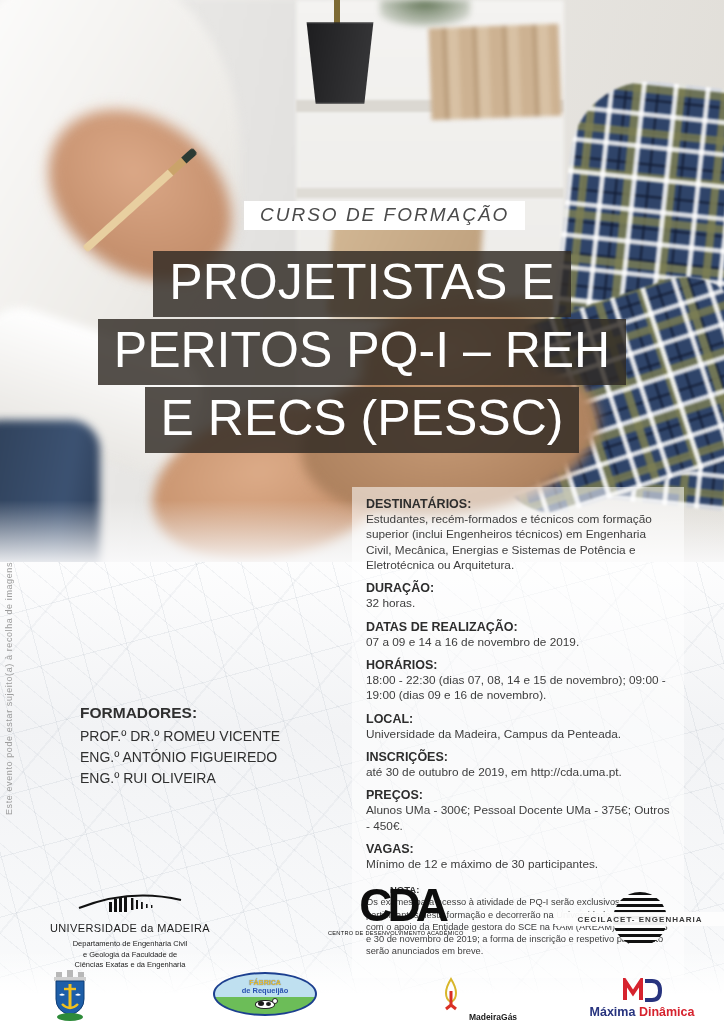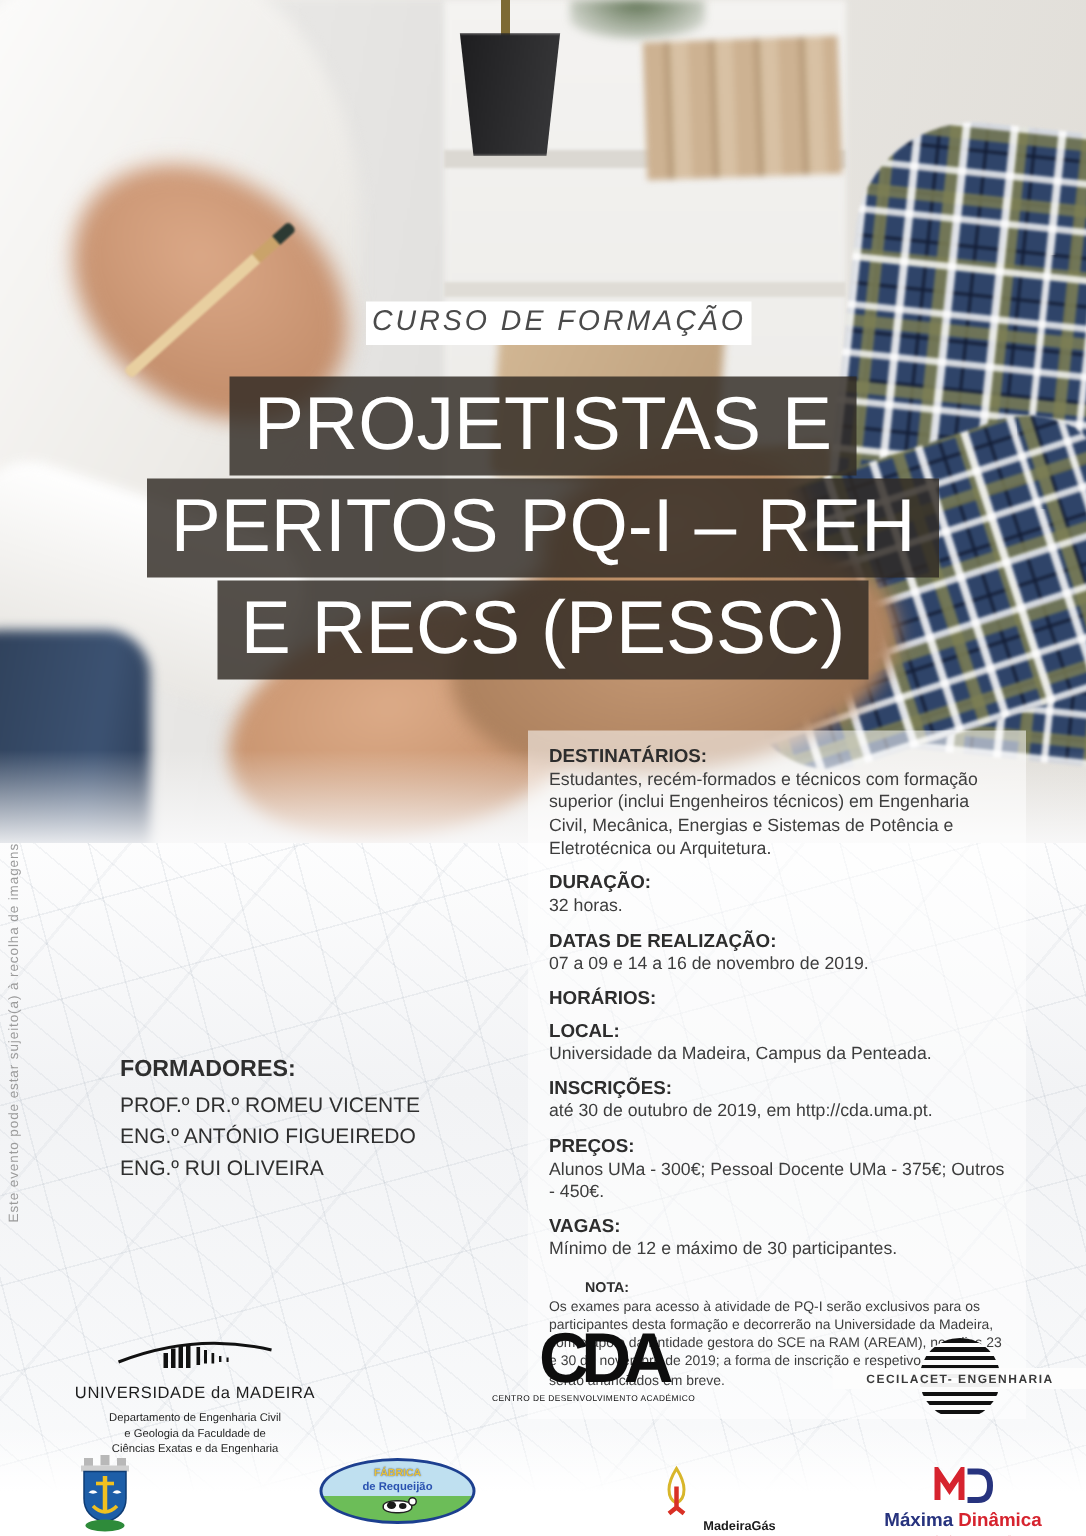--- a/index.html
+++ b/index.html
@@ -99,21 +99,21 @@
     background:radial-gradient(ellipse at 50% 45%, #c69a76, #a87c59 85%); filter:blur(6px); }
   .hand-c { left:360px; top:300px; width:180px; height:110px; border-radius:50%;
     transform:rotate(-12deg);
     background:radial-gradient(ellipse at 50% 45%, #cfa17c, #b28359 85%); filter:blur(7px); }
   .photo-fade { left:0; top:500px; width:724px; height:62px;
     background:linear-gradient(rgba(250,250,251,0), rgba(250,250,251,0.9)); }
 
   
   .badge {
     position:absolute; left:244px; top:201px; z-index:6;
-    background:#ffffff; padding:3px 4px 4px;
+    background:#ffffff; padding:3px 16px 4px;
   }
   .badge span {
     font-style:italic; font-size:19px; letter-spacing:2px; color:#4a4a4a;
   }
   .title-wrap { position:absolute; left:0; top:251px; width:724px; z-index:6; text-align:center; }
   .title-line {
     display:table; margin:0 auto 2px; padding:2px 16px 6px;
     background:rgba(48,42,35,0.82);
     color:#ffffff; font-size:50px; line-height:58px; font-weight:400;
     letter-spacing:0px; white-space:nowrap;
@@ -237,20 +237,21 @@
     <div class="sec">
       <div class="sec-title">DURAÇÃO:</div>
       <div class="sec-body">32 horas.</div>
     </div>
     <div class="sec">
       <div class="sec-title">DATAS DE REALIZAÇÃO:</div>
       <div class="sec-body">07 a 09 e 14 a 16 de novembro de 2019.</div>
     </div>
     <div class="sec">
       <div class="sec-title">HORÁRIOS:</div>
+      <div class="sec-body">18:00 - 22:30 (dias 07, 08, 14 e 15 de novembro); 09:00 - 19:00 (dias 09 e 16 de novembro).</div>
     </div>
     <div class="sec">
       <div class="sec-title">LOCAL:</div>
       <div class="sec-body">Universidade da Madeira, Campus da Penteada.</div>
     </div>
     <div class="sec">
       <div class="sec-title">INSCRIÇÕES:</div>
       <div class="sec-body">até 30 de outubro de 2019, em http://cda.uma.pt.</div>
     </div>
     <div class="sec">

